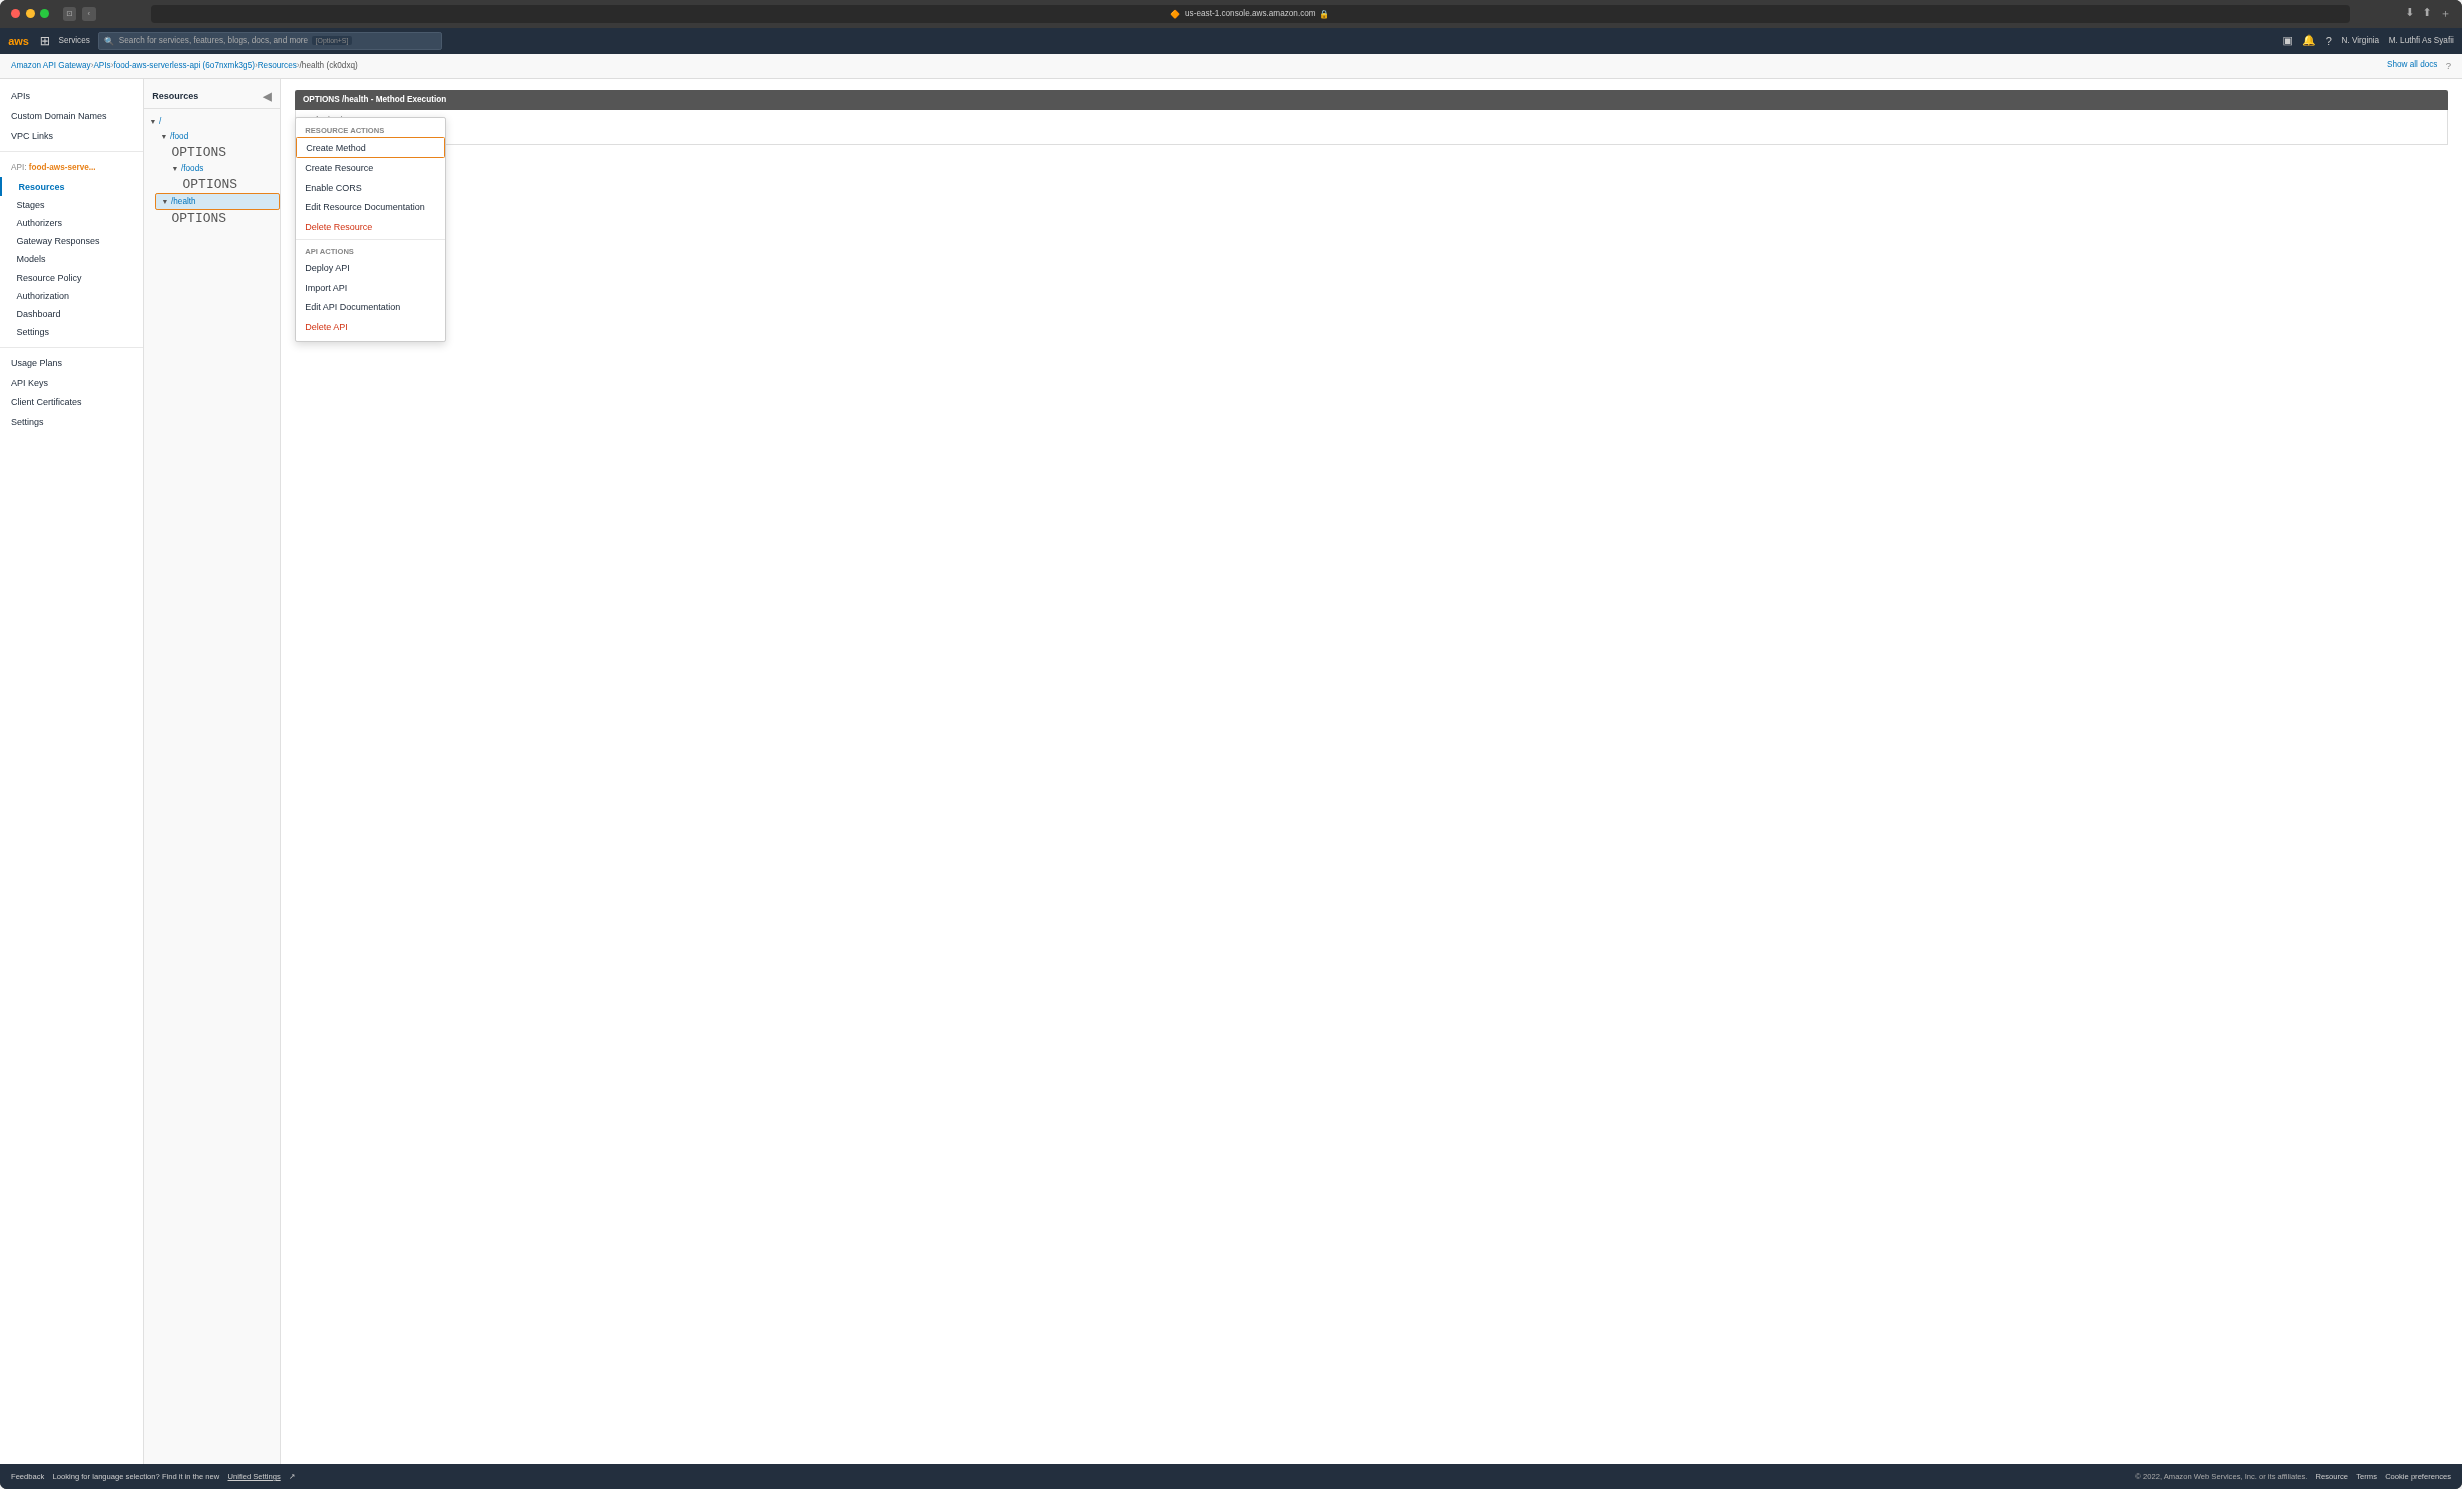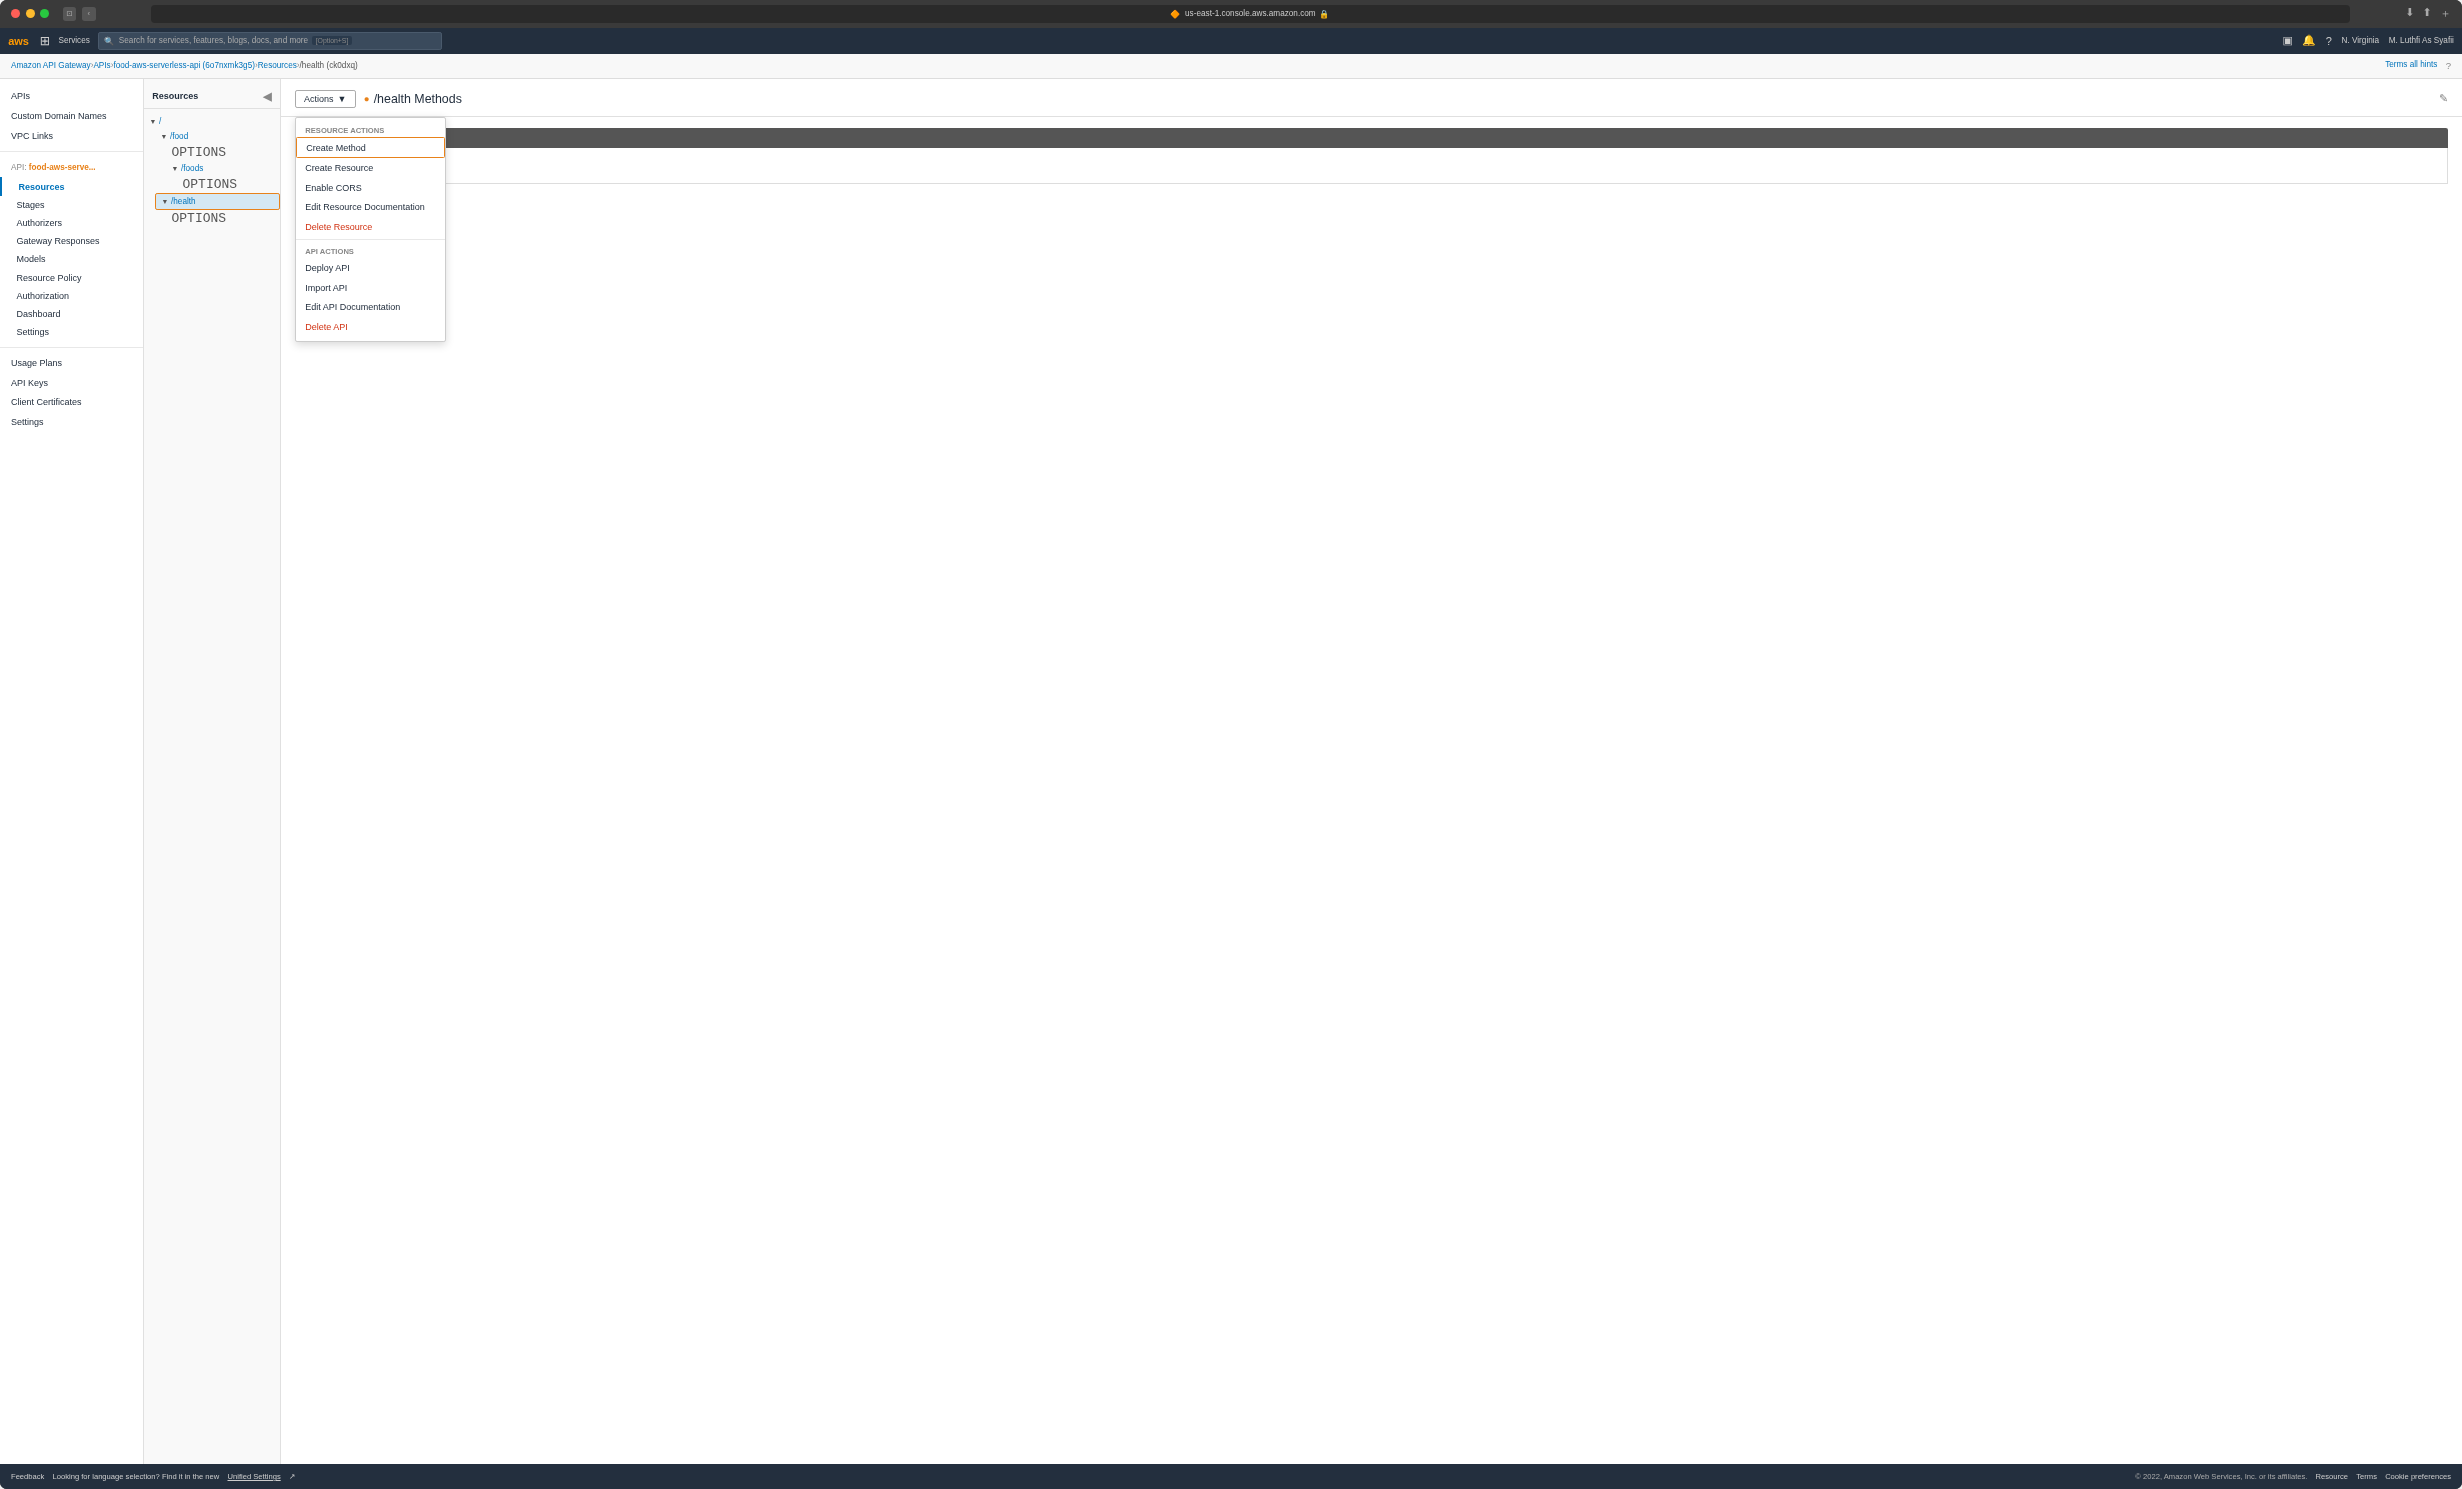--- a/index.html
+++ b/index.html
@@ -146,21 +146,21 @@
     <span class="breadcrumb-link">Amazon API Gateway</span>
     <span class="breadcrumb-sep">›</span>
     <span class="breadcrumb-link">APIs</span>
     <span class="breadcrumb-sep">›</span>
     <span class="breadcrumb-link">food-aws-serverless-api (6o7nxmk3g5)</span>
     <span class="breadcrumb-sep">›</span>
     <span class="breadcrumb-link">Resources</span>
     <span class="breadcrumb-sep">›</span>
     <span>/health (ck0dxq)</span>
     <div class="breadcrumb-bar-right">
-      <span class="show-hints">Terms all hints</span>
+      <span class="show-hints">Show all docs</span>
       <span style="color:#888;font-size:9.6px;">?</span>
     </div>
   </div>
 
   <div class="main-layout">
 
     <div class="sidebar">
       <div class="sidebar-item">APIs</div>
       <div class="sidebar-item">Custom Domain Names</div>
       <div class="sidebar-item">VPC Links</div>
@@ -214,33 +214,20 @@
             <span class="arrow">▼</span>
             <span>/health</span>
           </div>
           <div class="resource-options">OPTIONS</div>
         </div>
       </div>
     </div>
 
     <div class="content-area" style="position:relative;">
 
-      <div class="content-header">
-        <button class="actions-btn">
-          <span>Actions</span>
-          <span>▼</span>
-        </button>
-        <div class="page-title">
-          <span class="page-title-icon">●</span>
-          <span>/health Methods</span>
-        </div>
-        <div class="content-header-right">
-          <span class="edit-icon">✎</span>
-        </div>
-      </div>
 
       <div class="dropdown-menu">
         <div class="dropdown-section-label">RESOURCE ACTIONS</div>
         <div class="dropdown-item create-method-highlight">Create Method</div>
         <div class="dropdown-item">Create Resource</div>
         <div class="dropdown-item">Enable CORS</div>
         <div class="dropdown-item">Edit Resource Documentation</div>
         <div class="dropdown-item danger">Delete Resource</div>
         <div class="dropdown-divider"></div>
         <div class="dropdown-section-label">API ACTIONS</div>

